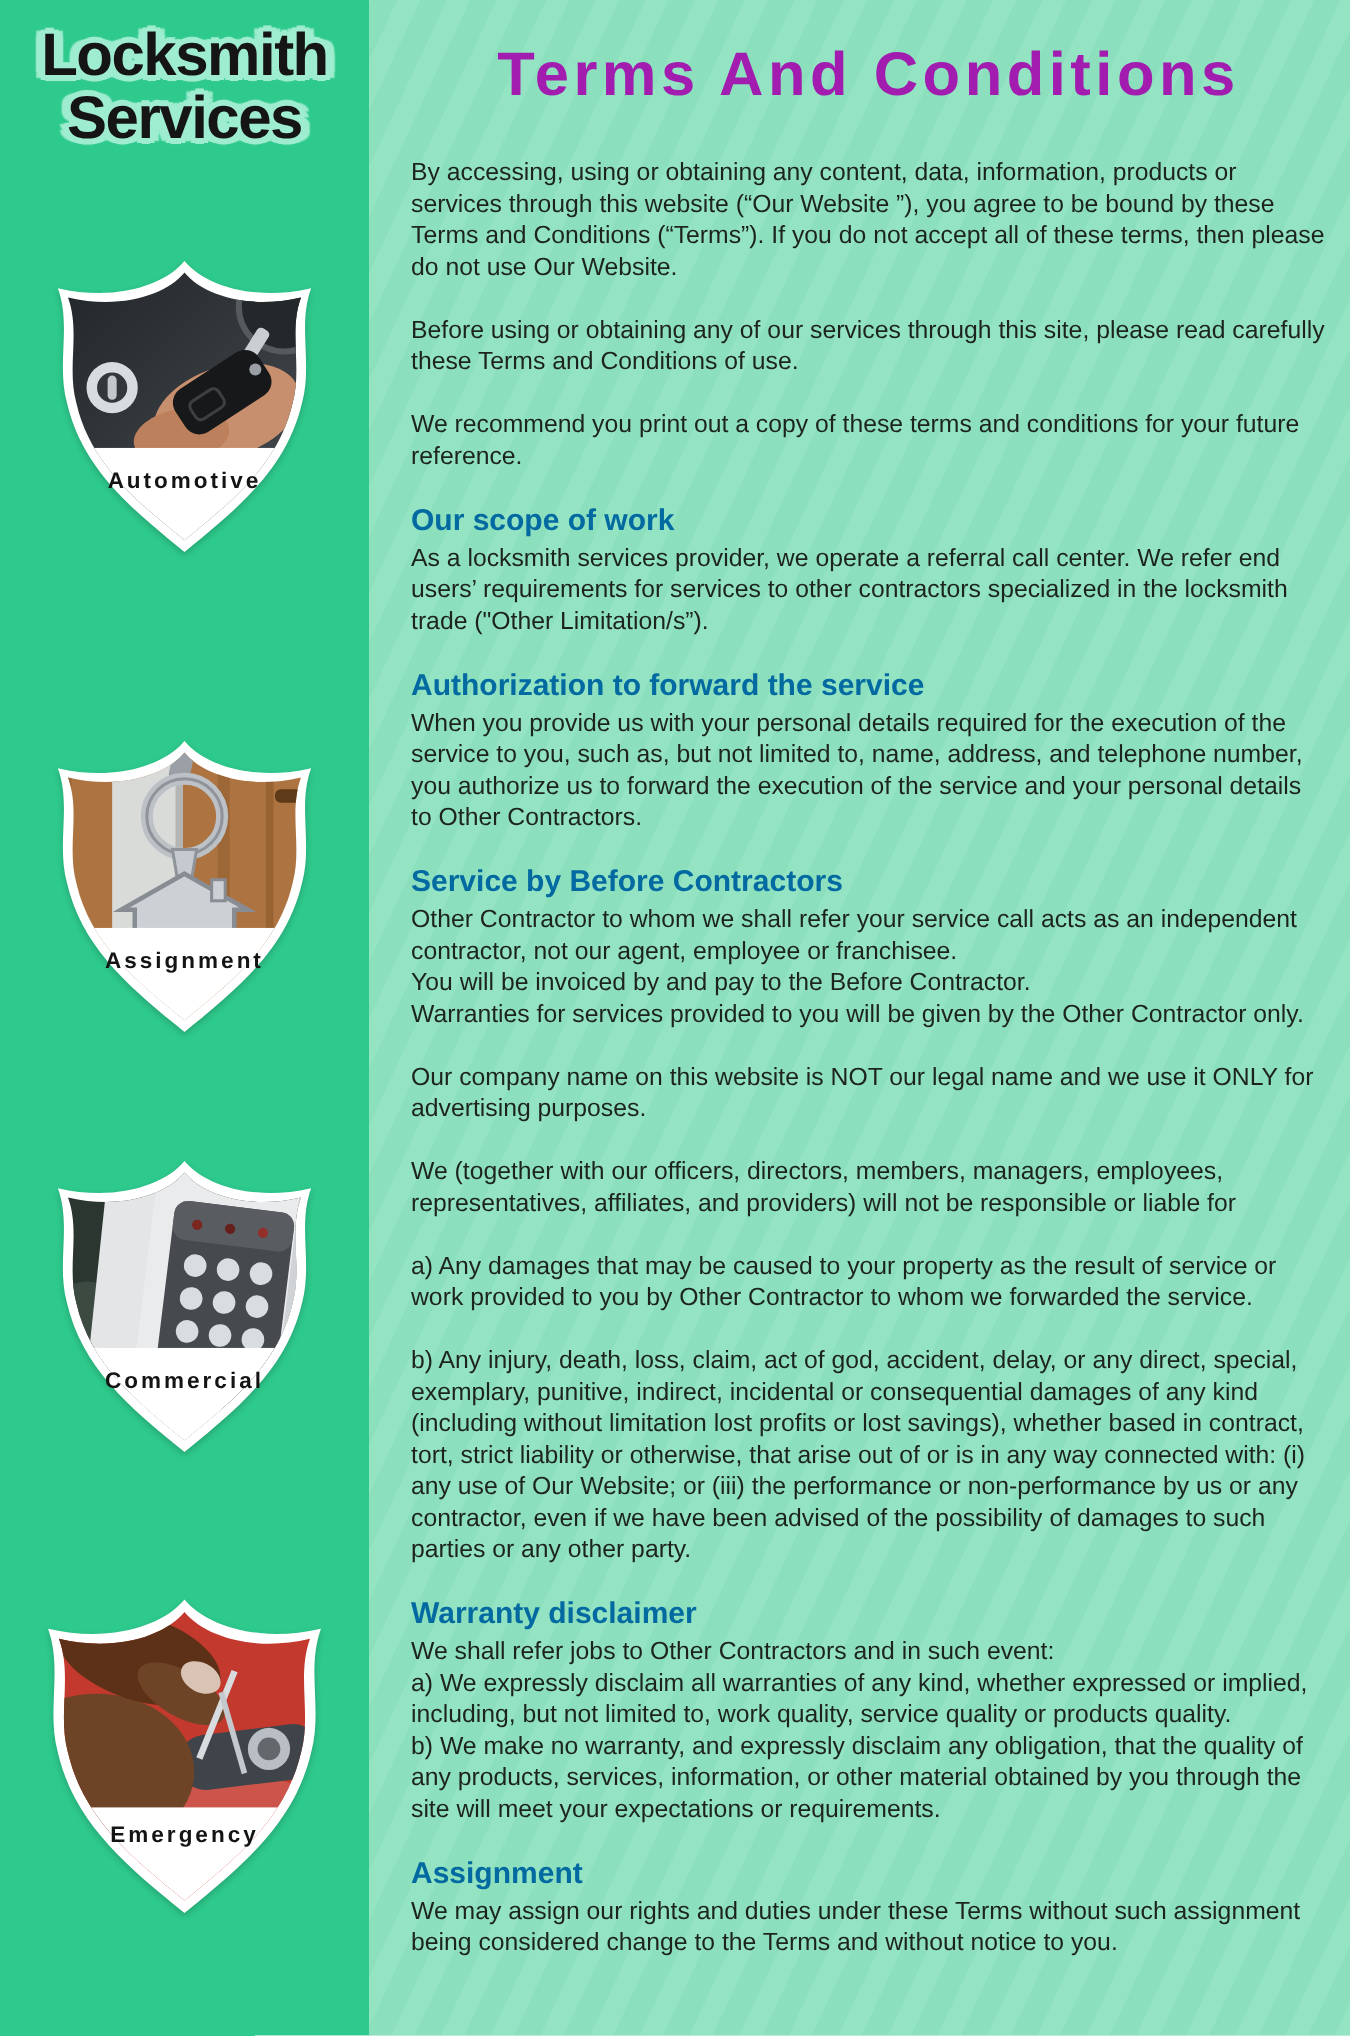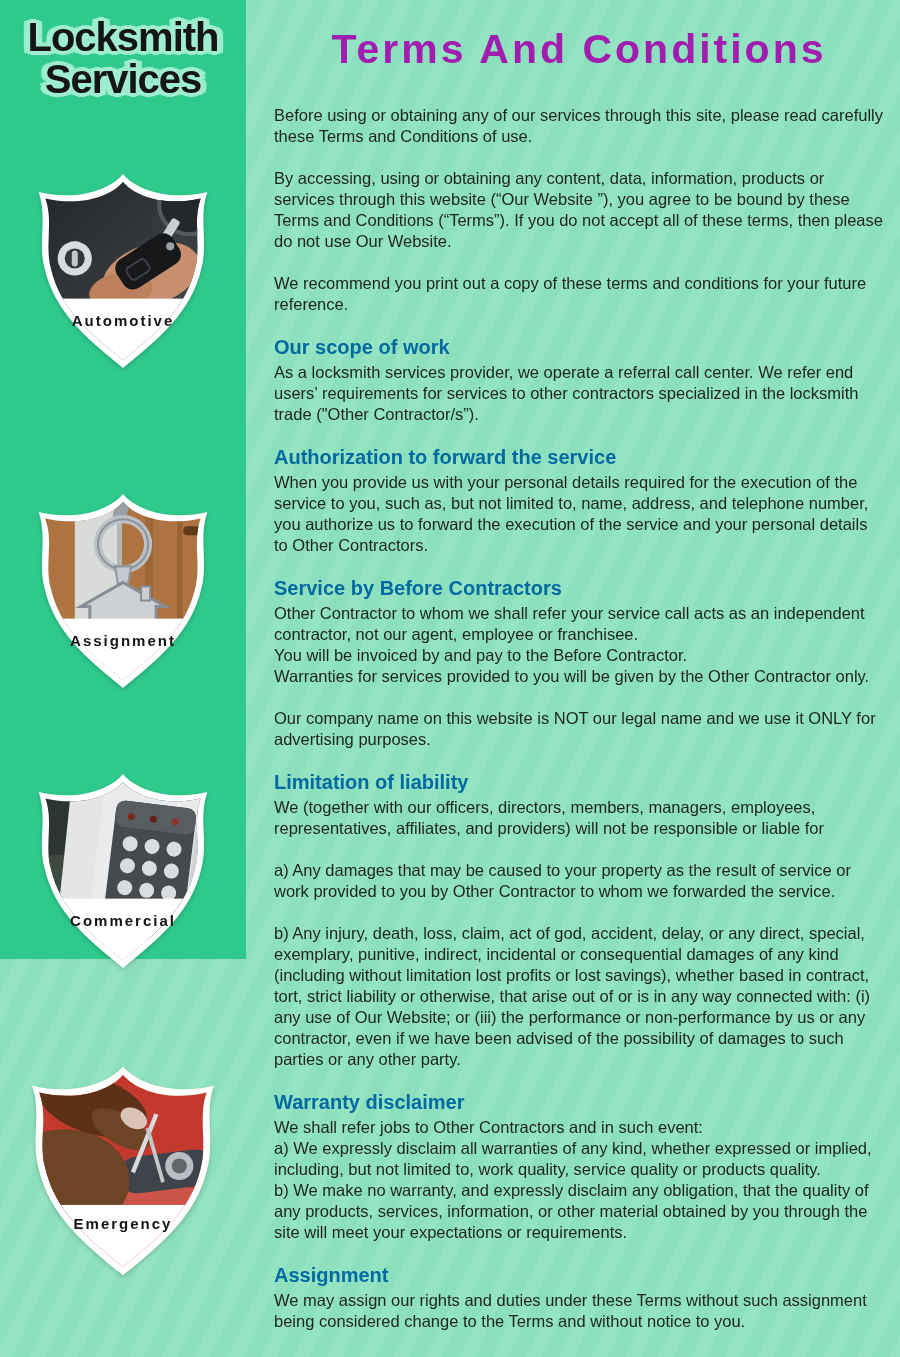--- a/index.html
+++ b/index.html
@@ -5,21 +5,21 @@
   * { margin:0; padding:0; box-sizing:border-box; }
   html,body { width:900px; }
   body { font-family:"Liberation Sans", sans-serif; }
   .page { position:relative; width:900px; height:1357px; overflow:hidden; background:#8ee3c0; }
   .page::after{
     content:""; position:absolute; inset:0; pointer-events:none;
     background:repeating-linear-gradient(115deg, rgba(255,255,255,0.05) 0 14px, rgba(0,0,0,0.015) 14px 30px);
   }
   
   .sidebar{
-    position:absolute; left:0; top:0; width:246px; height:959px;
+    position:absolute; left:0; top:0; width:246px; height:1357px;
     background:#2ec98c; z-index:2;
   }
   .logo{ text-align:center; padding-top:16px; cursor:pointer; }
   .logo-line{
     font-weight:bold; font-size:40px; line-height:42px; color:#151515;
     letter-spacing:-1px;
     text-shadow:
       0 0 6px #9fedd0,
       4px 0 0 #9fedd0, -4px 0 0 #9fedd0, 0 4px 0 #9fedd0, 0 -4px 0 #9fedd0,
       3px 3px 0 #9fedd0, -3px 3px 0 #9fedd0, 3px -3px 0 #9fedd0, -3px -3px 0 #9fedd0,
@@ -179,44 +179,43 @@
         </g>
       </svg>
       <div class="badge-label">Emergency</div>
     </div>
 
   </aside>
 
   <main class="content">
     <h1 class="title">Terms And Conditions</h1>
 
+    <p>By accessing, using or obtaining any content, data, information, products or services through this website (“Our Website ”), you agree to be bound by these Terms and Conditions (“Terms”). If you do not accept all of these terms, then please do not use Our Website.</p>
     <p>Before using or obtaining any of our services through this site, please read carefully these Terms and Conditions of use.</p>
-    <p>By accessing, using or obtaining any content, data, information, products or services through this website (“Our Website ”), you agree to be bound by these Terms and Conditions (“Terms”). If you do not accept all of these terms, then please do not use Our Website.</p>
     <p>We recommend you print out a copy of these terms and conditions for your future reference.</p>
 
     <section>
       <h2>Our scope of work</h2>
-      <p>As a locksmith services provider, we operate a referral call center. We refer end users’ requirements for services to other contractors specialized in the locksmith trade ("Other Contractor/s”).</p>
+      <p>As a locksmith services provider, we operate a referral call center. We refer end users’ requirements for services to other contractors specialized in the locksmith trade ("Other Limitation/s”).</p>
     </section>
 
     <section>
       <h2>Authorization to forward the service</h2>
       <p>When you provide us with your personal details required for the execution of the service to you, such as, but not limited to, name, address, and telephone number, you authorize us to forward the execution of the service and your personal details to Other Contractors.</p>
     </section>
 
     <section>
       <h2>Service by Before Contractors</h2>
       <p class="tight">Other Contractor to whom we shall refer your service call acts as an independent contractor, not our agent, employee or franchisee.</p>
       <p class="tight">You will be invoiced by and pay to the Before Contractor.</p>
       <p>Warranties for services provided to you will be given by the Other Contractor only.</p>
       <p>Our company name on this website is NOT our legal name and we use it ONLY for advertising purposes.</p>
     </section>
 
     <section>
-      <h2>Limitation of liability</h2>
       <p>We (together with our officers, directors, members, managers, employees, representatives, affiliates, and providers) will not be responsible or liable for</p>
       <p>a) Any damages that may be caused to your property as the result of service or work provided to you by Other Contractor to whom we forwarded the service.</p>
       <p>b) Any injury, death, loss, claim, act of god, accident, delay, or any direct, special, exemplary, punitive, indirect, incidental or consequential damages of any kind (including without limitation lost profits or lost savings), whether based in contract, tort, strict liability or otherwise, that arise out of or is in any way connected with: (i) any use of Our Website; or (iii) the performance or non-performance by us or any contractor, even if we have been advised of the possibility of damages to such parties or any other party.</p>
     </section>
 
     <section>
       <h2>Warranty disclaimer</h2>
       <p class="tight">We shall refer jobs to Other Contractors and in such event:</p>
       <p class="tight">a) We expressly disclaim all warranties of any kind, whether expressed or implied, including, but not limited to, work quality, service quality or products quality.</p>
       <p>b) We make no warranty, and expressly disclaim any obligation, that the quality of any products, services, information, or other material obtained by you through the site will meet your expectations or requirements.</p>

